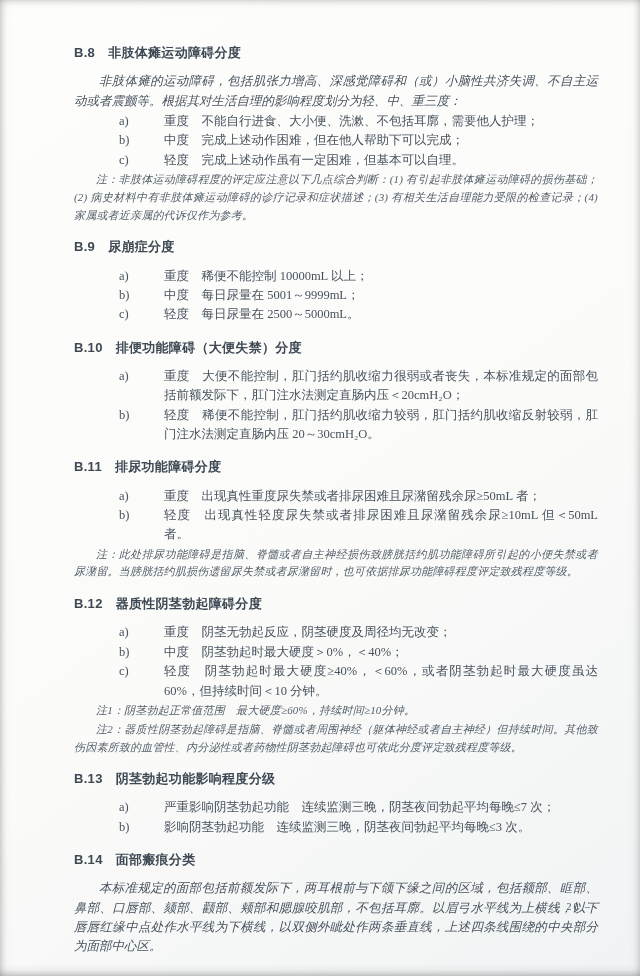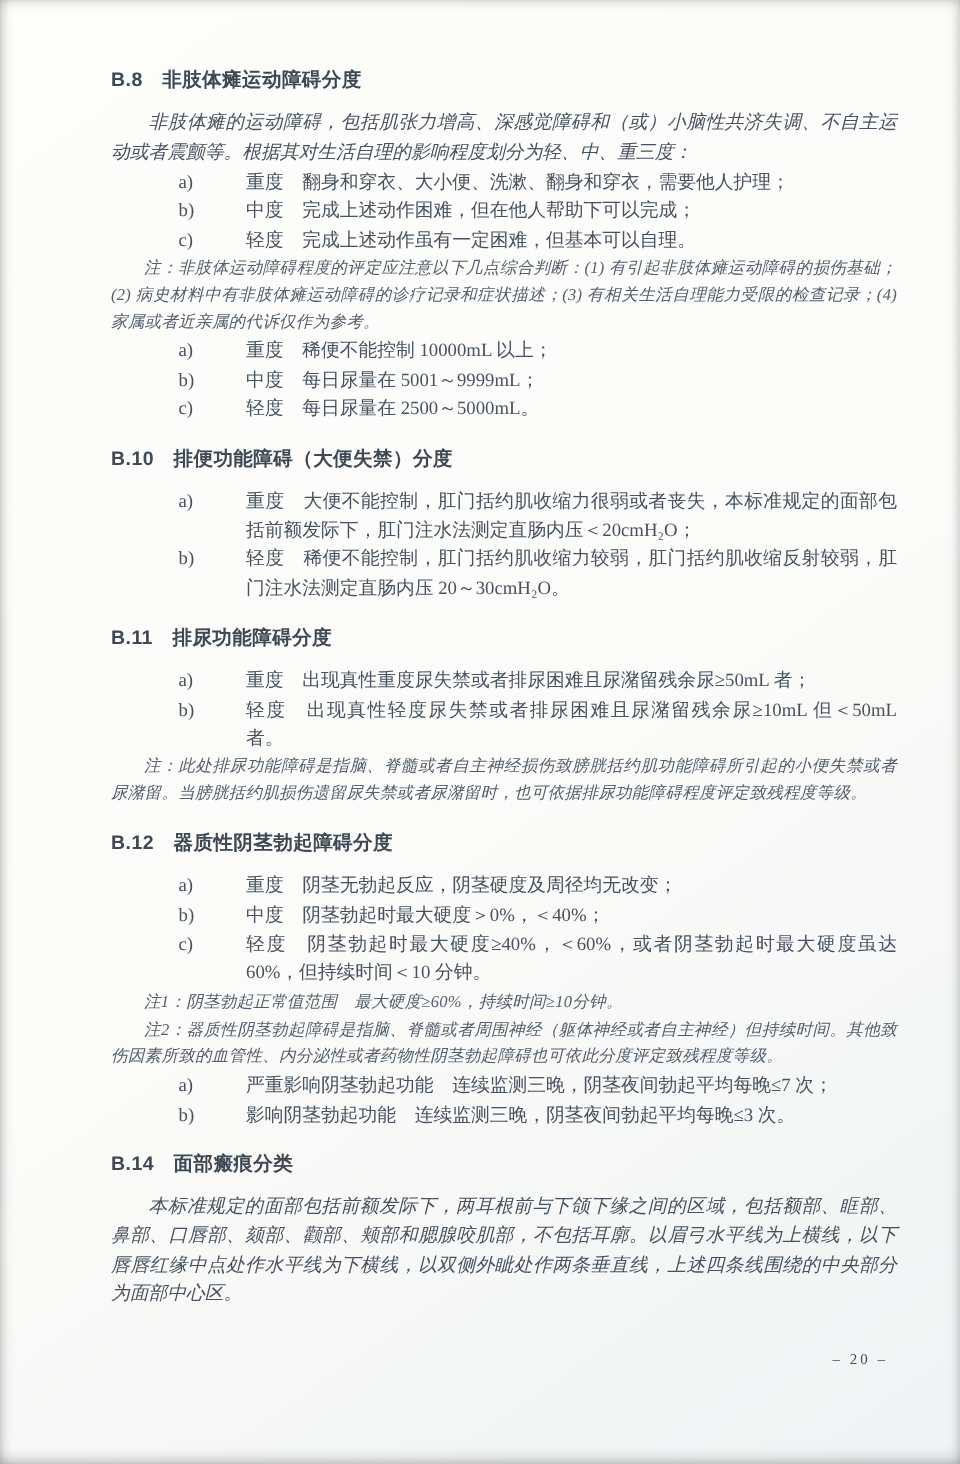--- a/index.html
+++ b/index.html
@@ -79,34 +79,38 @@
   <div class="content">
 
     <div class="sec">
       <h3 class="sec-head">
         <span class="sec-id">B.8</span>
         <span class="sec-title">非肢体瘫运动障碍分度</span>
       </h3>
       <p class="para">非肢体瘫的运动障碍，包括肌张力增高、深感觉障碍和（或）小脑性共济失调、不自主运动或者震颤等。根据其对生活自理的影响程度划分为轻、中、重三度：</p>
       <div class="item">
         <span class="item-label">a)</span>
-        <span class="item-text">重度　翻身和穿衣、大小便、洗漱、翻身和穿衣，需要他人护理；</span>
+        <span class="item-text">重度　不能自行进食、大小便、洗漱、不包括耳廓，需要他人护理；</span>
       </div>
       <div class="item">
         <span class="item-label">b)</span>
         <span class="item-text">中度　完成上述动作困难，但在他人帮助下可以完成；</span>
       </div>
       <div class="item">
         <span class="item-label">c)</span>
         <span class="item-text">轻度　完成上述动作虽有一定困难，但基本可以自理。</span>
       </div>
       <p class="note">注：非肢体运动障碍程度的评定应注意以下几点综合判断：(1) 有引起非肢体瘫运动障碍的损伤基础；(2) 病史材料中有非肢体瘫运动障碍的诊疗记录和症状描述；(3) 有相关生活自理能力受限的检查记录；(4) 家属或者近亲属的代诉仅作为参考。</p>
     </div>
 
     <div class="sec">
+      <h3 class="sec-head">
+        <span class="sec-id">B.9</span>
+        <span class="sec-title">尿崩症分度</span>
+      </h3>
       <div class="item">
         <span class="item-label">a)</span>
         <span class="item-text">重度　稀便不能控制 10000mL 以上；</span>
       </div>
       <div class="item">
         <span class="item-label">b)</span>
         <span class="item-text">中度　每日尿量在 5001～9999mL；</span>
       </div>
       <div class="item">
         <span class="item-label">c)</span>
@@ -160,20 +164,24 @@
       </div>
       <div class="item">
         <span class="item-label">c)</span>
         <span class="item-text">轻度　阴茎勃起时最大硬度≥40%，＜60%，或者阴茎勃起时最大硬度虽达 60%，但持续时间＜10 分钟。</span>
       </div>
       <p class="note">注1：阴茎勃起正常值范围　最大硬度≥60%，持续时间≥10分钟。</p>
       <p class="note">注2：器质性阴茎勃起障碍是指脑、脊髓或者周围神经（躯体神经或者自主神经）但持续时间。其他致伤因素所致的血管性、内分泌性或者药物性阴茎勃起障碍也可依此分度评定致残程度等级。</p>
     </div>
 
     <div class="sec">
+      <h3 class="sec-head">
+        <span class="sec-id">B.13</span>
+        <span class="sec-title">阴茎勃起功能影响程度分级</span>
+      </h3>
       <div class="item">
         <span class="item-label">a)</span>
         <span class="item-text">严重影响阴茎勃起功能　连续监测三晚，阴茎夜间勃起平均每晚≤7 次；</span>
       </div>
       <div class="item">
         <span class="item-label">b)</span>
         <span class="item-text">影响阴茎勃起功能　连续监测三晚，阴茎夜间勃起平均每晚≤3 次。</span>
       </div>
     </div>
 

